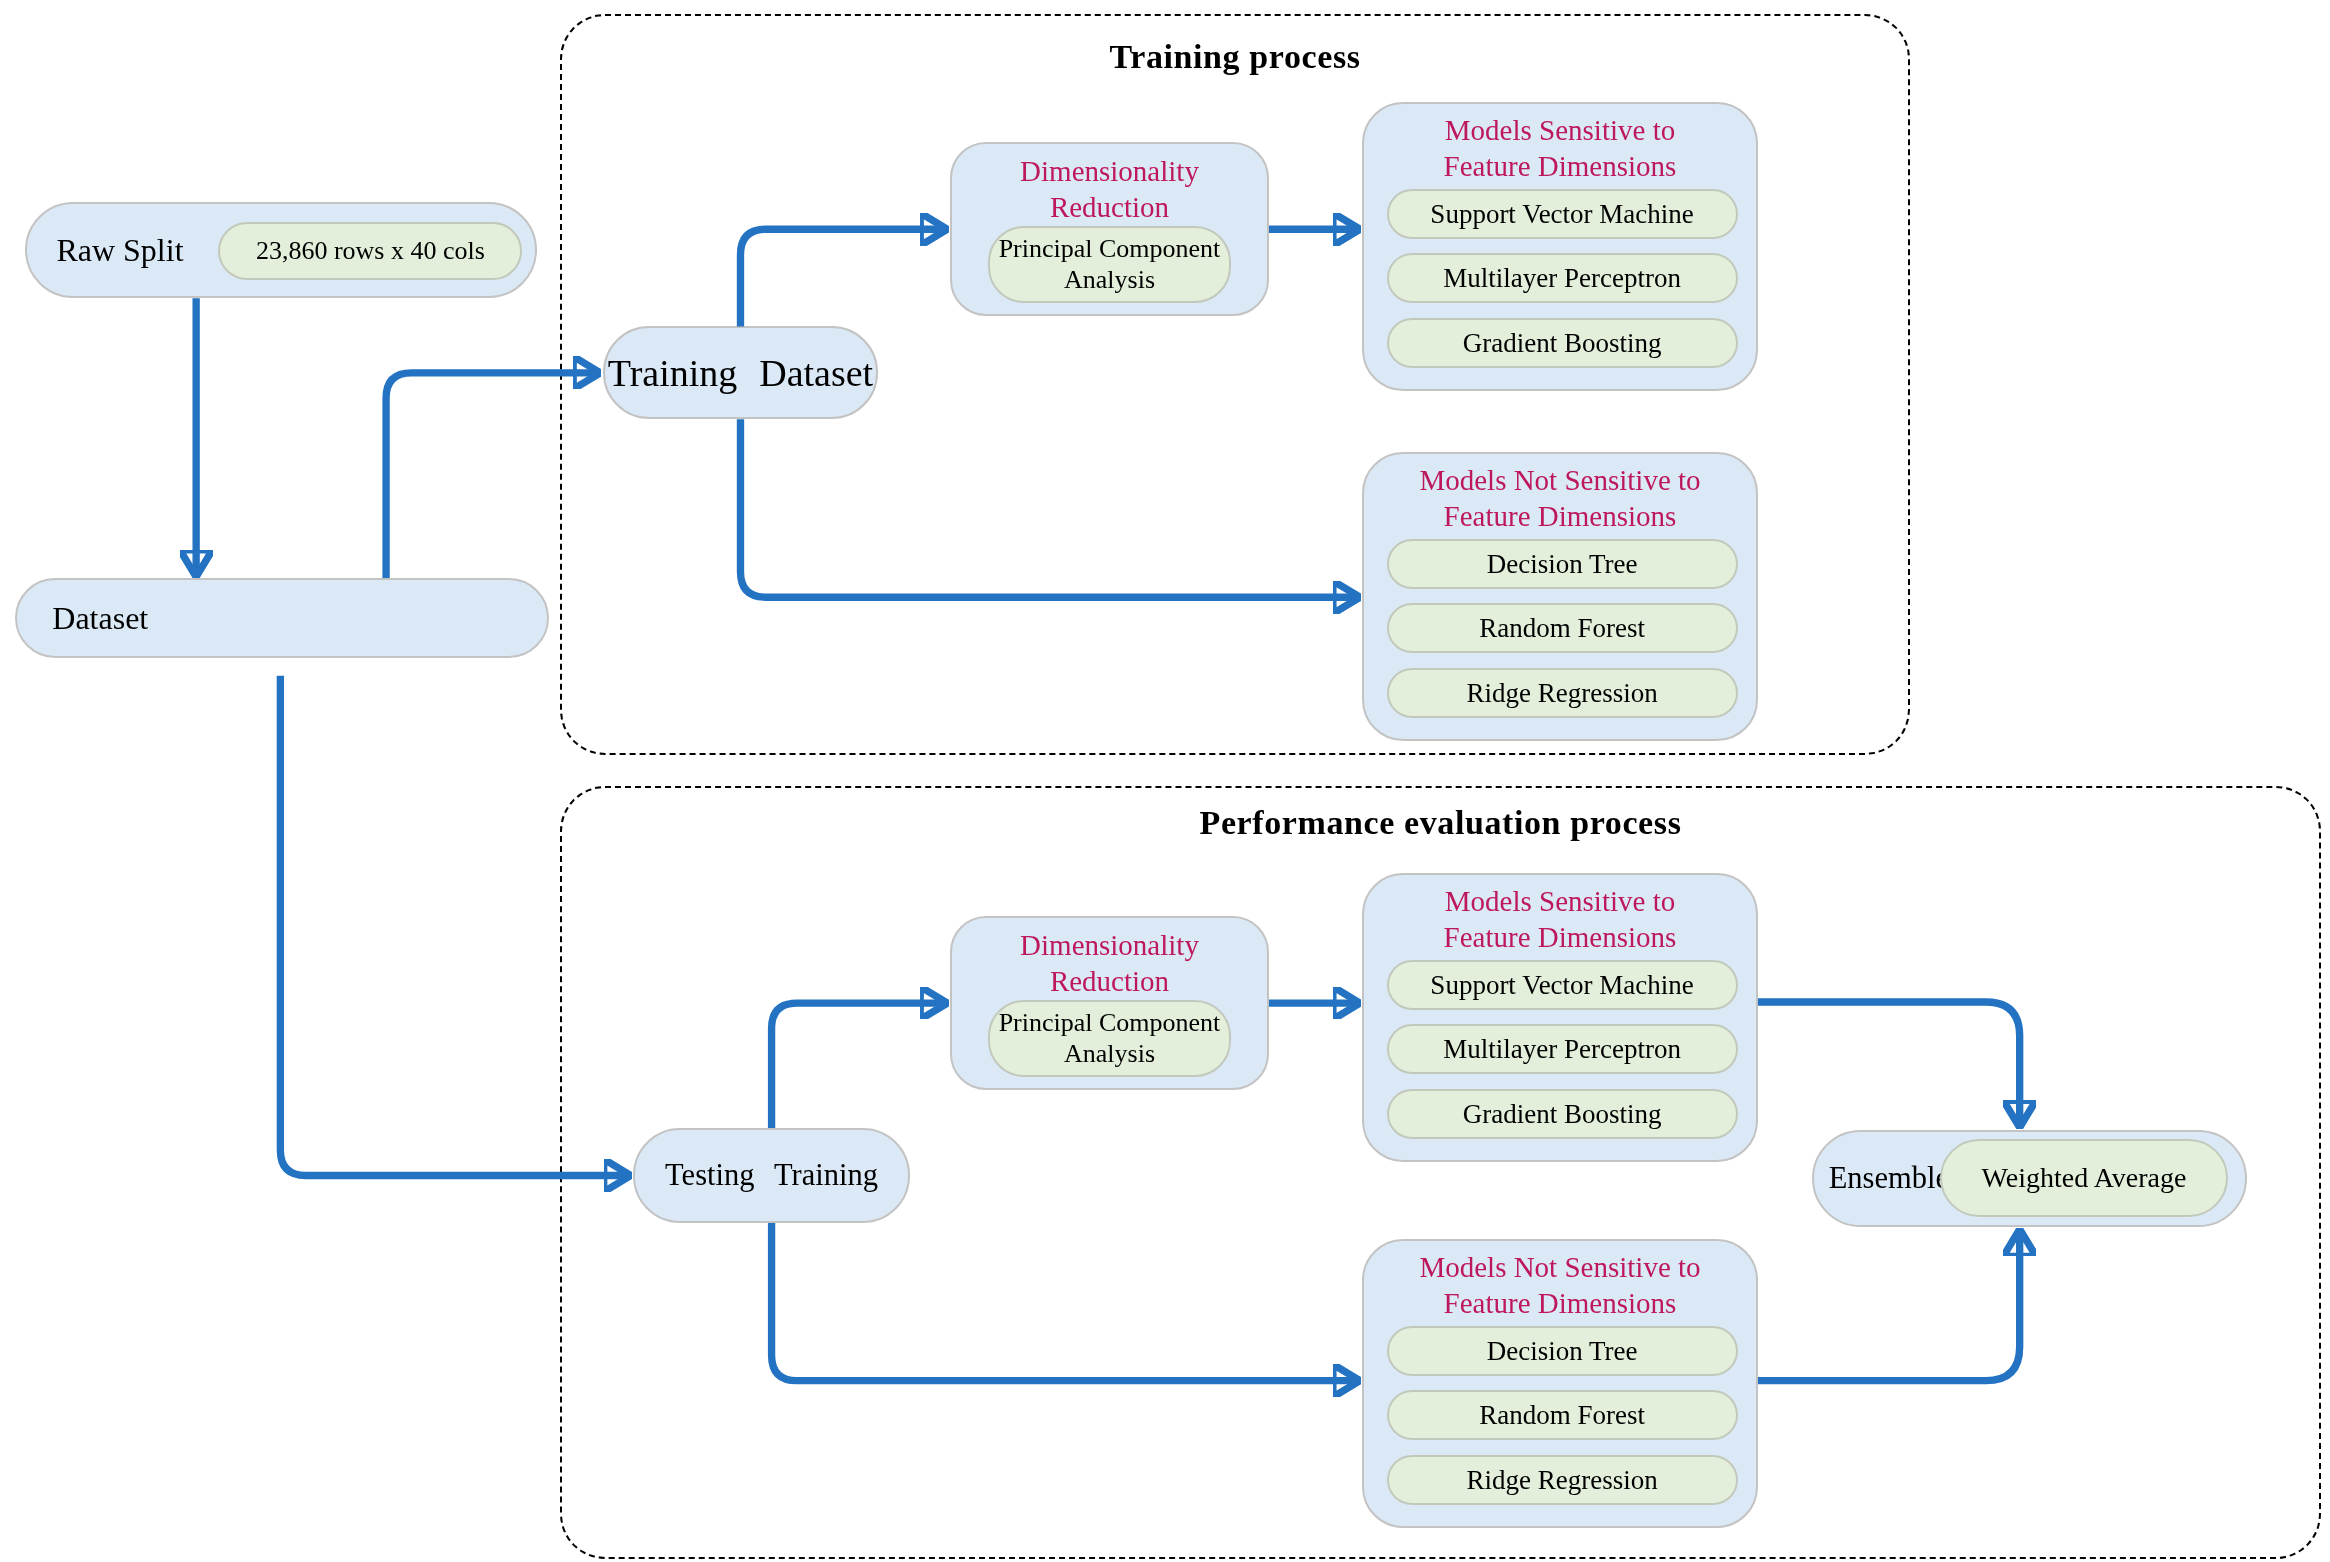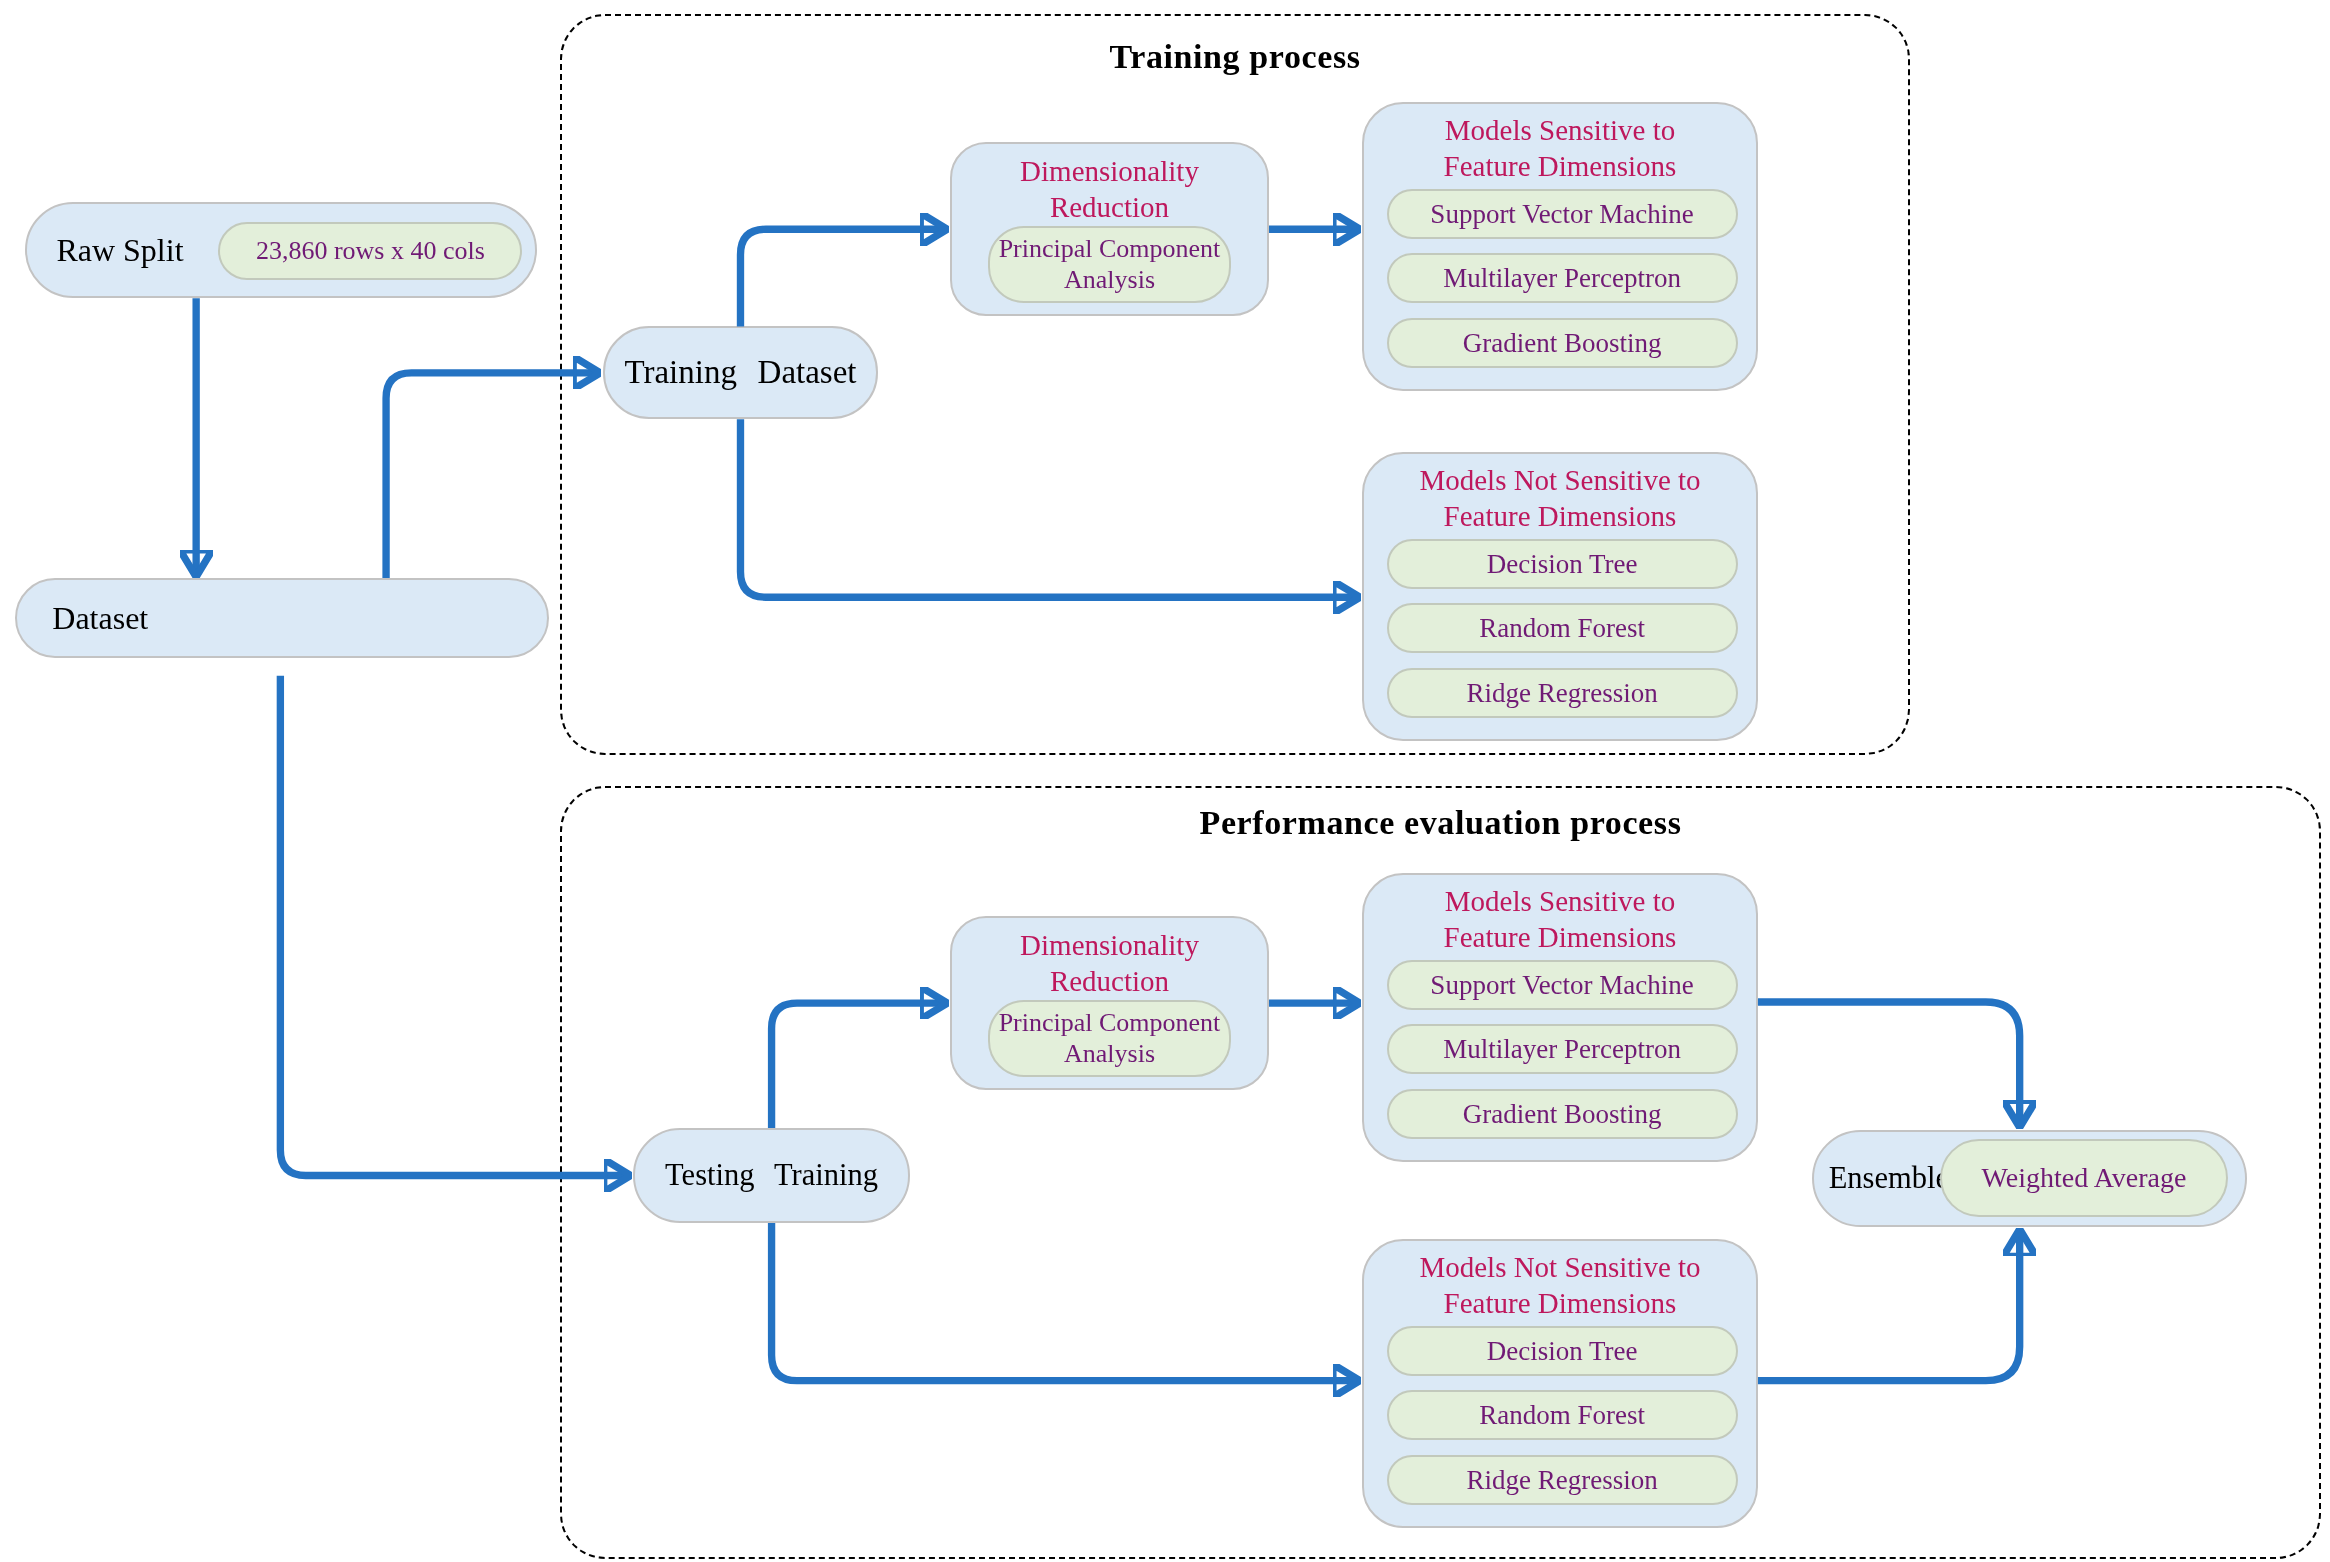--- a/index.html
+++ b/index.html
@@ -32,21 +32,21 @@
     background: #dbe9f6;
     border: 2.3px solid #c3c3c3;
     box-sizing: border-box;
     z-index: 1;
   }
   .badge {
     position: absolute;
     background: #e3efda;
     border: 2.3px solid #c2c9bc;
     box-sizing: border-box;
-    color: #701a75;
+    color: #000000;
     display: flex;
     flex-direction: column;
     align-items: center;
     justify-content: center;
     text-align: center;
     z-index: 2;
   }
   .node-label {
     position: absolute;
     top: 0; bottom: 0;
@@ -110,21 +110,21 @@
     <div class="badge" style="left:191px; top:17.5px; width:304px; height:58px; border-radius:29px; font-size:26px;">
       <span>23,860 rows x 40 cols</span>
     </div>
   </div>
 
   <div class="node" style="left:15.3px; top:578px; width:534px; height:80px; border-radius:49px;">
     <div class="node-label" style="left:35px;">Dataset</div>
   </div>
 
   <div class="node" style="left:603px; top:326px; width:275px; height:93px; border-radius:46px;">
-    <div class="center-label" style="font-size:33px;">Training Dataset</div>
+    <div class="center-label" style="font-size:38px;">Training Dataset</div>
   </div>
 
   <div class="node" style="left:633px; top:1128px; width:277px; height:95px; border-radius:47px;">
     <div class="center-label" style="font-size:30.5px;">Testing Training</div>
   </div>
 
   <div class="panel" style="left:950px; top:142px; width:319px; height:174px; border-radius:36px;">
     <div class="block-title" style="top:9px;">
       <div>Dimensionality</div>
       <div>Reduction</div>

